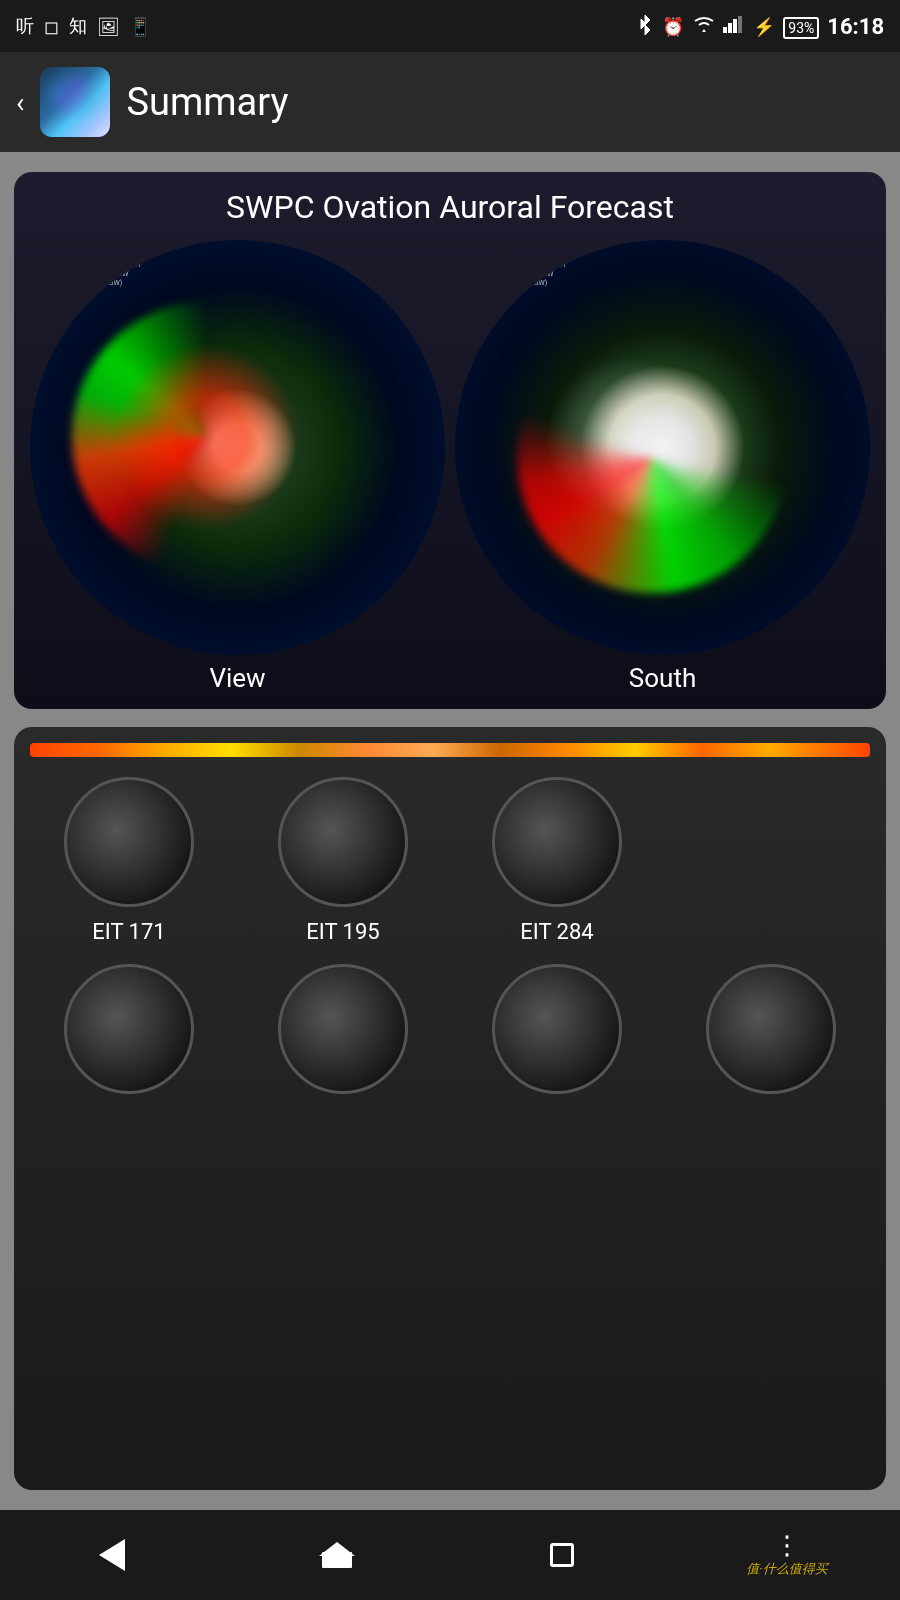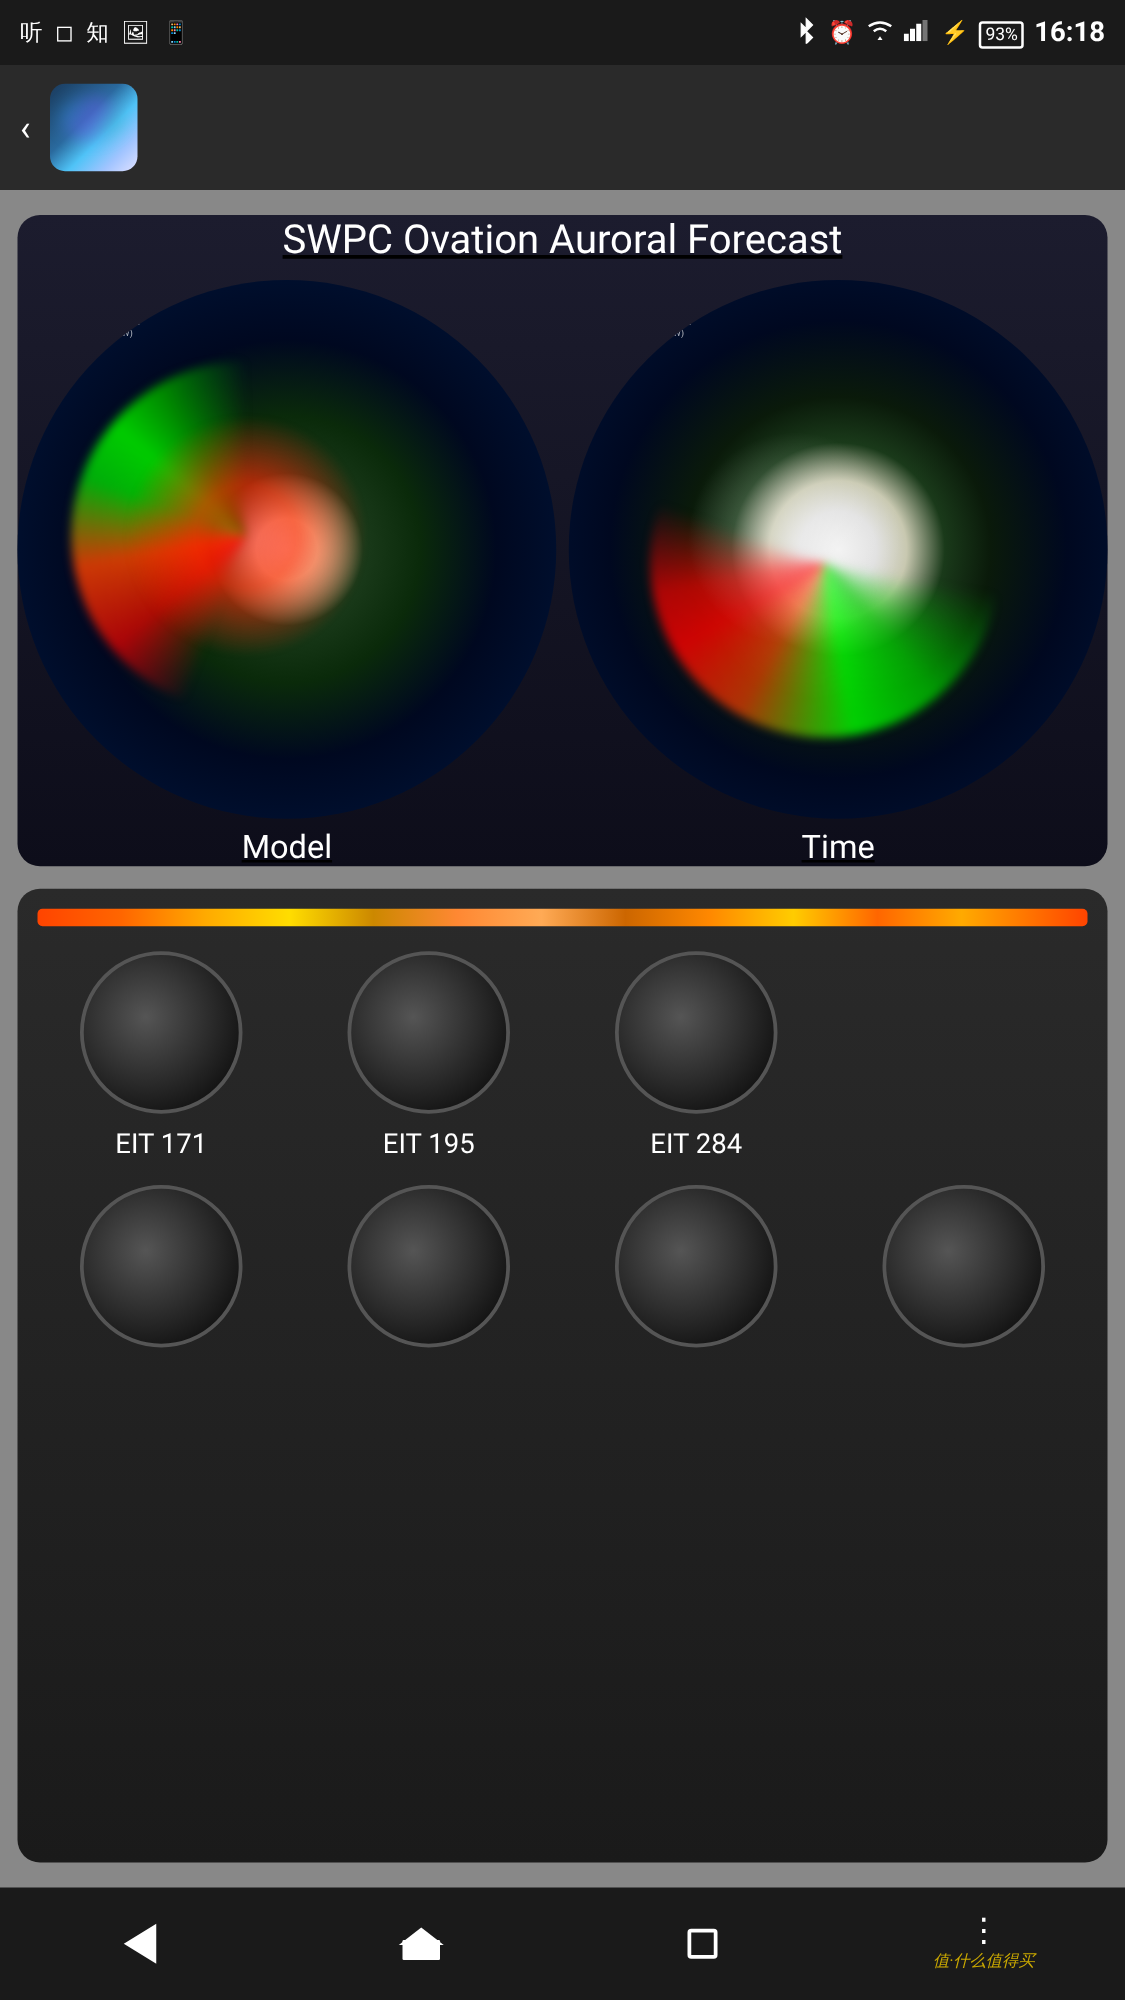--- a/index.html
+++ b/index.html
@@ -97,22 +97,22 @@
       display: flex;
       flex-direction: column;
       gap: 18px;
       overflow: hidden;
     }
 
     
     .aurora-card {
       background: linear-gradient(180deg, #1c1c2e 0%, #0d0d1a 100%);
       border-radius: 18px;
-      flex-shrink: 0;
-      text-decoration: underline;
+      padding: 16px;
+      flex-shrink: 0;
     }
     .aurora-title {
       color: white;
       font-size: 32px;
       text-align: center;
       margin-bottom: 14px;
       font-weight: 400;
     }
     .aurora-maps {
       display: flex;
@@ -385,20 +385,21 @@
     <span>
       <span class="battery-box">93%</span>
     </span>
     <span class="status-time">16:18</span>
   </div>
 </div>
 
 <div class="top-bar">
   <span class="back-arrow">‹</span>
   <div class="app-icon"></div>
+  <span class="app-title">Summary</span>
 </div>
 
 <div class="main-content">
 
   <div class="aurora-card">
     <div class="aurora-title">SWPC Ovation Auroral Forecast</div>
     <div class="aurora-maps">
 
       <div class="aurora-map-container">
         <div class="aurora-map aurora-map-north">
@@ -424,21 +425,21 @@
             </div>
             <div style="display:flex;justify-content:space-between;width:60px;font-size:6px;color:white;">
               <span>10%</span>
                 <span>50%</span>
                 <span>90%</span>
             </div>
             <div style="font-size:6px;color:rgba(255,255,255,0.5);margin-top:2px;">Model Run at: 2016-10-13 14:16 UT</div>
             <div style="font-size:6px;color:rgba(255,255,255,0.5);">Observation Time: 2016-10-13 14:15 UT</div>
           </div>
         </div>
-        <div class="aurora-map-label">Model</div>
+        <div class="aurora-map-label">View</div>
       </div>
 
       <div class="aurora-map-container">
         <div class="aurora-map aurora-map-south">
           <div class="aurora-map-info">
             <div>Aurora Forecast</div>
             <div>OVATION-Prime Model</div>
             <div>Forecast For: 2016-10-13 14:40 UT</div>
             <div>Hemispheric Power: 90.86 GW</div>
             <div>(Typical Range 5 to 150 GW)</div>
@@ -458,21 +459,21 @@
             </div>
             <div style="display:flex;justify-content:space-between;width:60px;font-size:6px;color:white;">
               <span>10%</span>
                 <span>50%</span>
                 <span>90%</span>
             </div>
             <div style="font-size:6px;color:rgba(255,255,255,0.5);margin-top:2px;">Model Run at: 2016-10-13 14:11 UT</div>
             <div style="font-size:6px;color:rgba(255,255,255,0.5);">Observation Time: 2016-10-13 14:10 UT</div>
           </div>
         </div>
-        <div class="aurora-map-label">Time</div>
+        <div class="aurora-map-label">South</div>
       </div>
 
     </div>
   </div>
 
   <div class="sun-card">
     <div class="sun-strip"></div>
     <div class="sun-grid">
       <div class="sun-item">
         <div class="sun-circle"></div>

